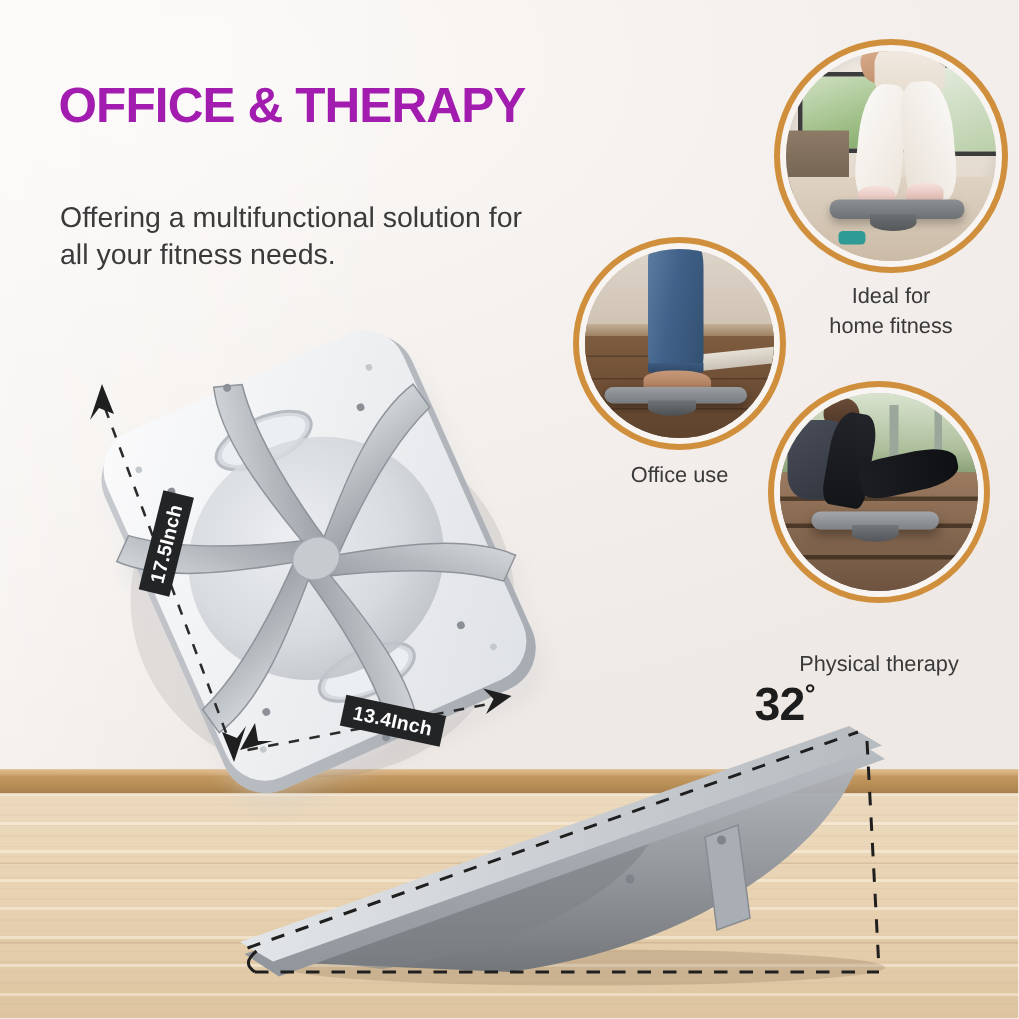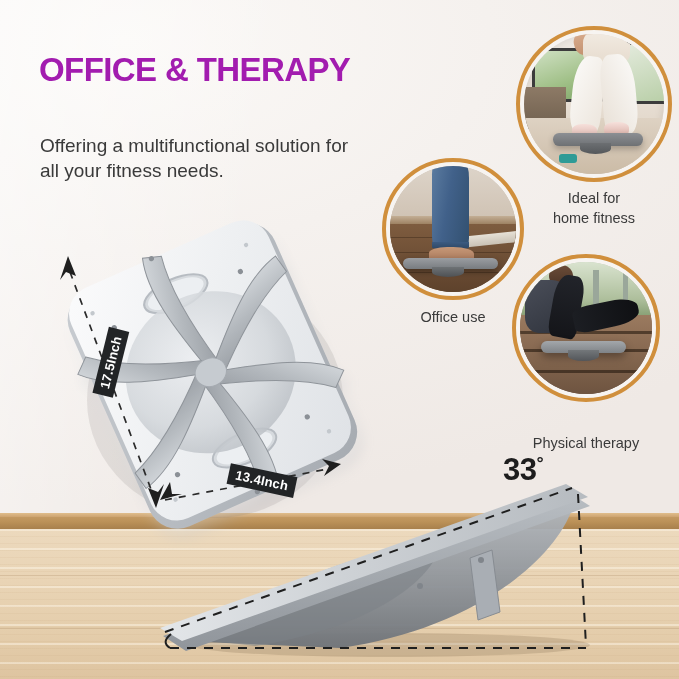--- a/index.html
+++ b/index.html
@@ -393,16 +393,16 @@
 
     <g stroke="#1f1f1f" stroke-width="2" fill="none" stroke-dasharray="9 8">
       <line x1="165" y1="632" x2="572" y2="488"></line>
       <line x1="578" y1="494" x2="586" y2="646"></line>
       <line x1="170" y1="648" x2="586" y2="648"></line>
     </g>
     <path d="M171 634 C 164 640, 164 644, 170 648" stroke="#1f1f1f" stroke-width="2" fill="none"></path>
   </svg>
 
   <div class="deg">
-    <span>33</span><sup>°</sup>
+    <span>32</span><sup>°</sup>
   </div>
 
 </div>
 
 </body></html>

